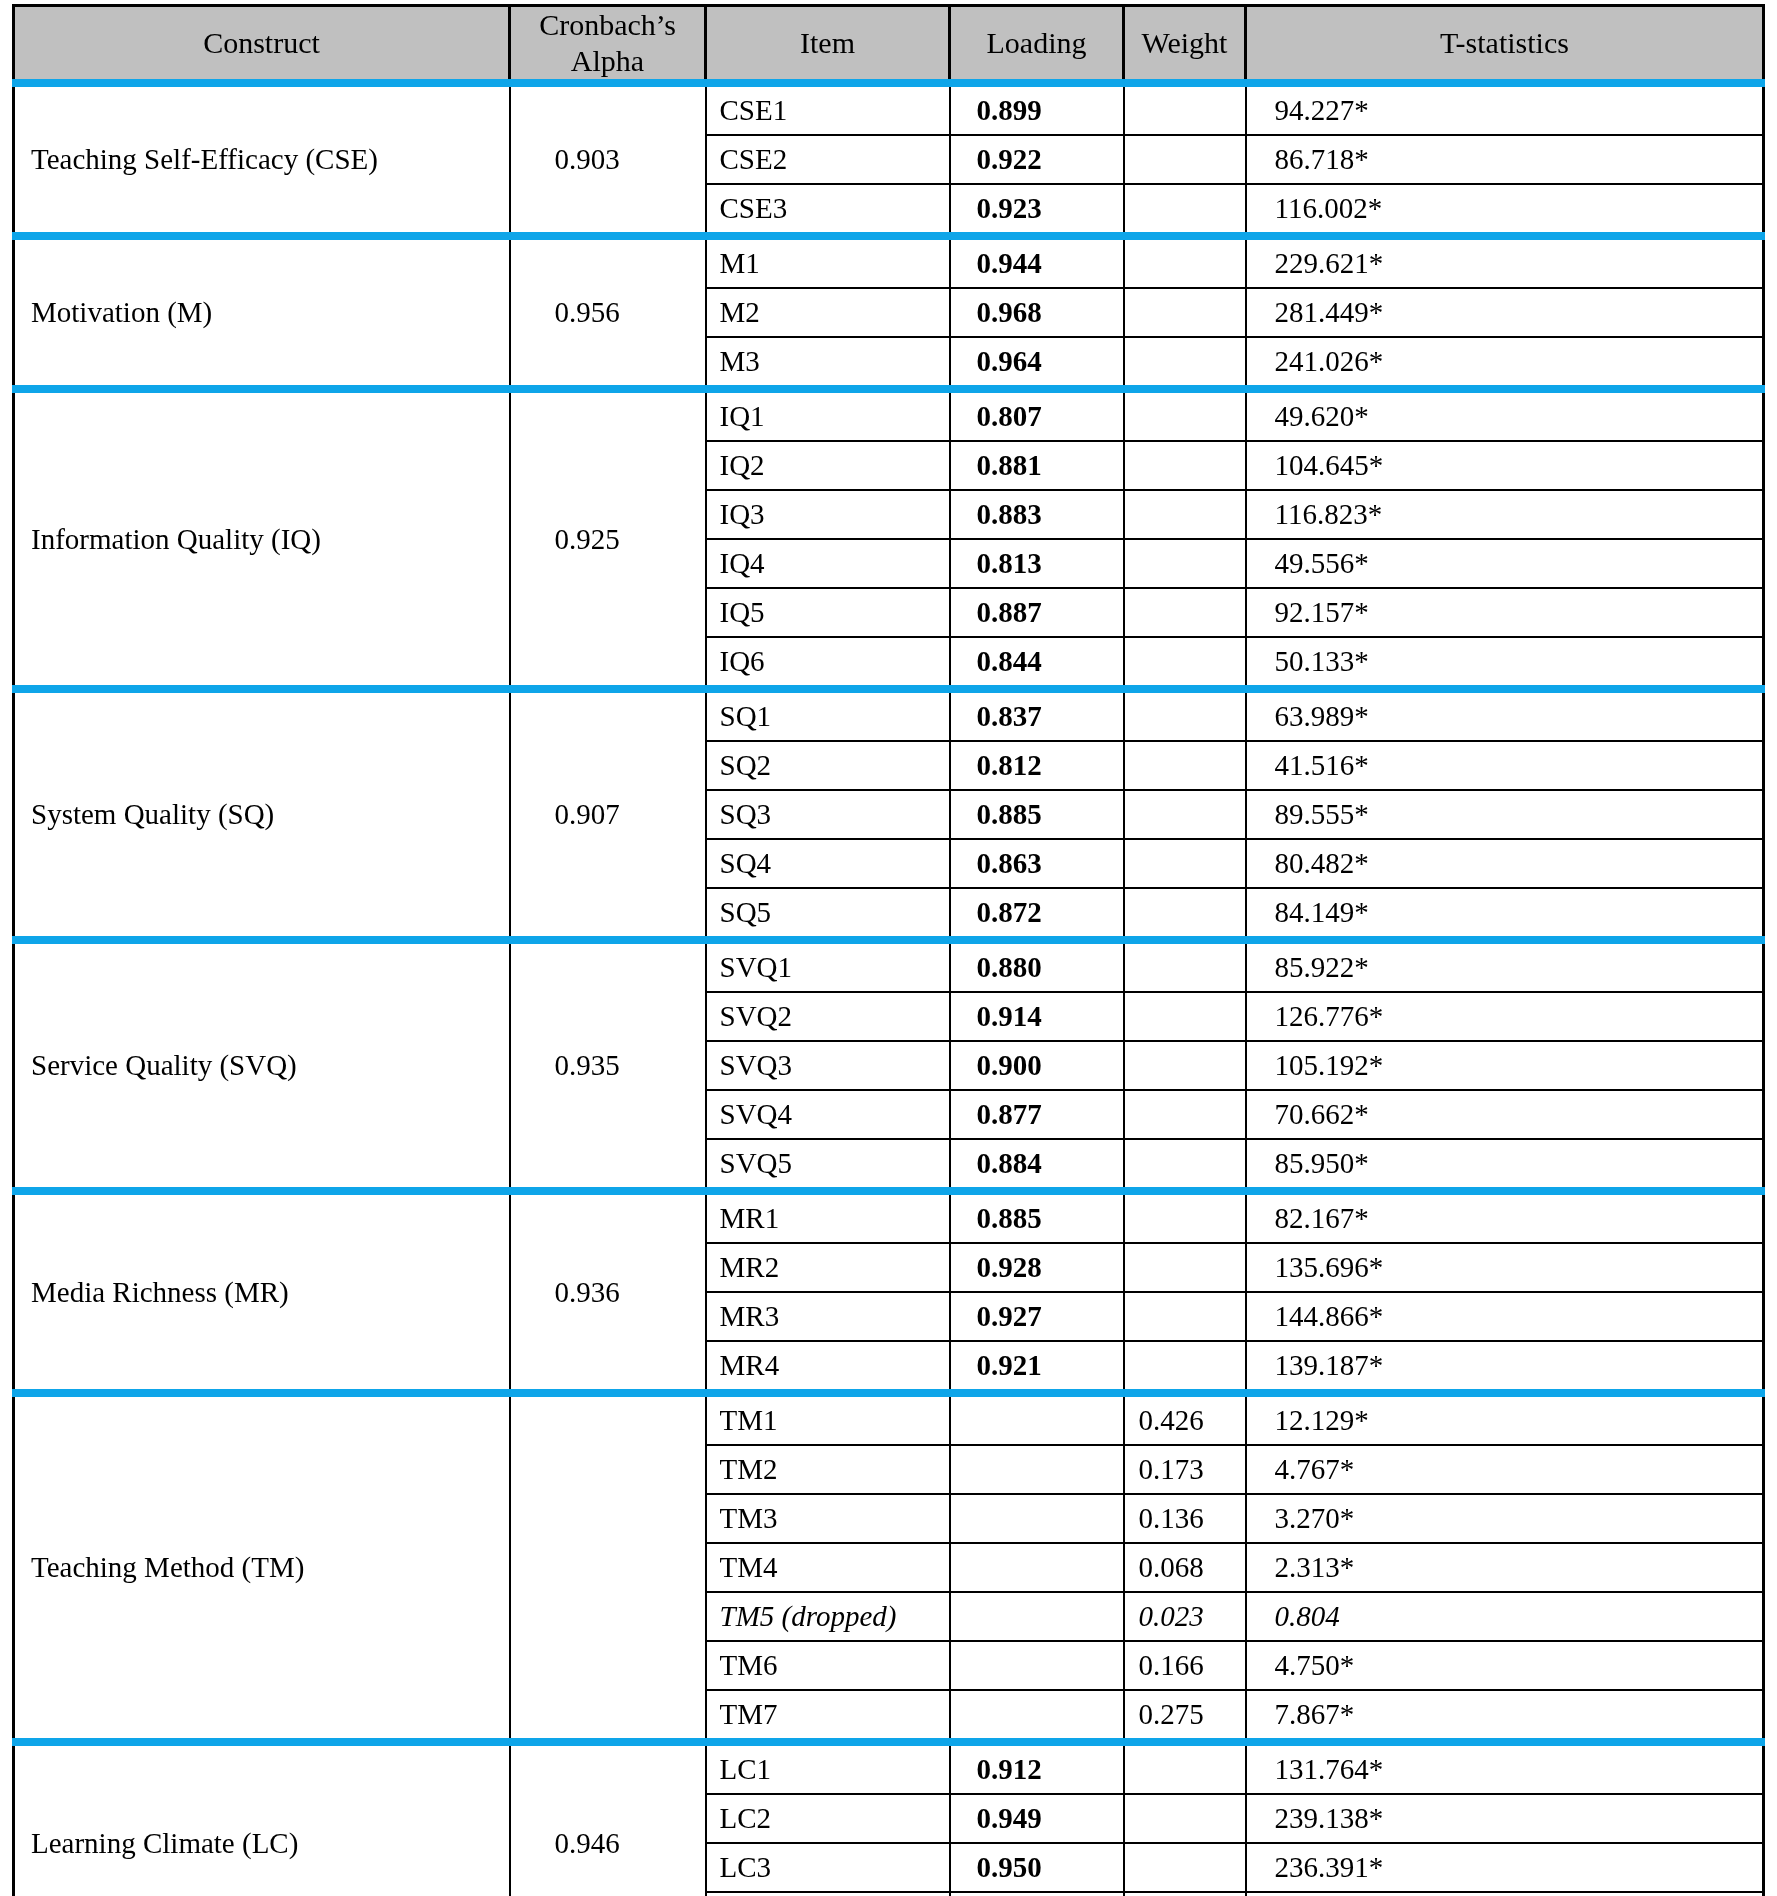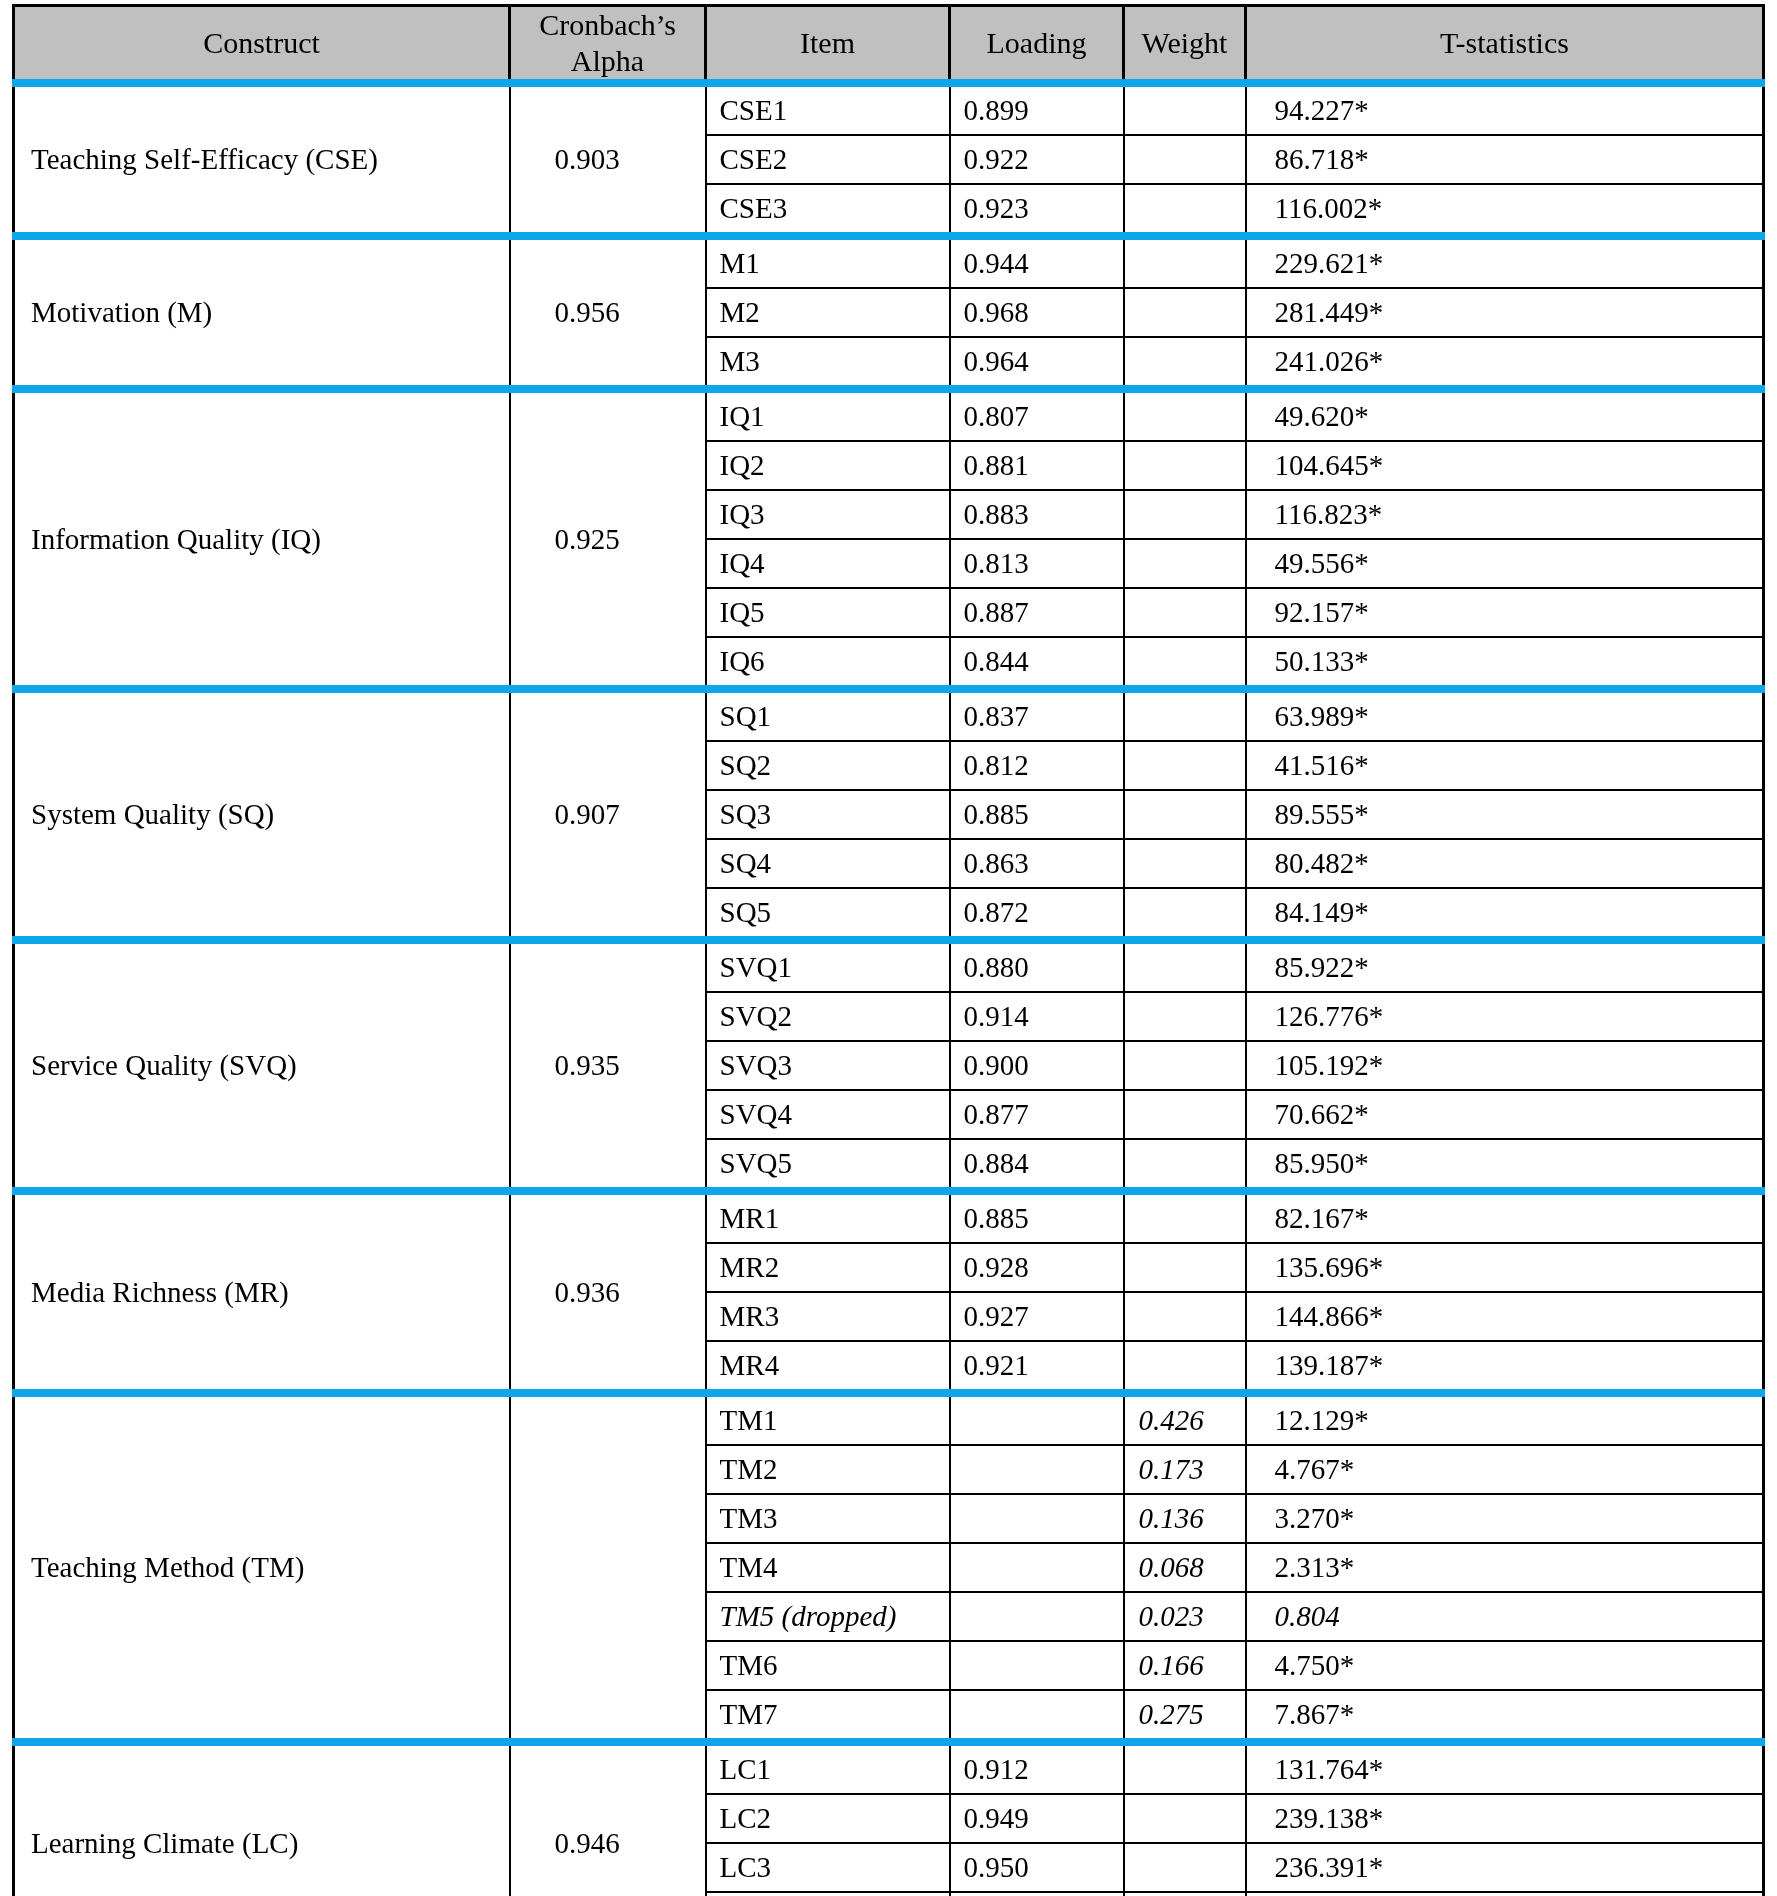--- a/index.html
+++ b/index.html
@@ -36,22 +36,22 @@
     font-size: 29px;
     vertical-align: middle;
     padding: 0;
     white-space: nowrap;
     overflow: hidden;
   }
   tr.group-start td { border-top: 8px solid #0ea5e9; }
   td.col-construct { padding-left: 16px; }
   td.col-alpha     { padding-left: 44px; }
   td.col-item      { padding-left: 13px; }
-  td.col-loading   { padding-left: 13px; }
-  td.col-weight    { padding-left: 14px; font-style: italic; }
+  td.col-loading   { padding-left: 26px; font-weight: bold; }
+  td.col-weight    { padding-left: 14px; }
   td.col-t         { padding-left: 28px; }
   .italic { font-style: italic; margin-top: 20px; }
 </style>
 </head>
 <body>
 
 <table>
   <colgroup>
     <col style="width:496px">
     <col style="width:196px">

